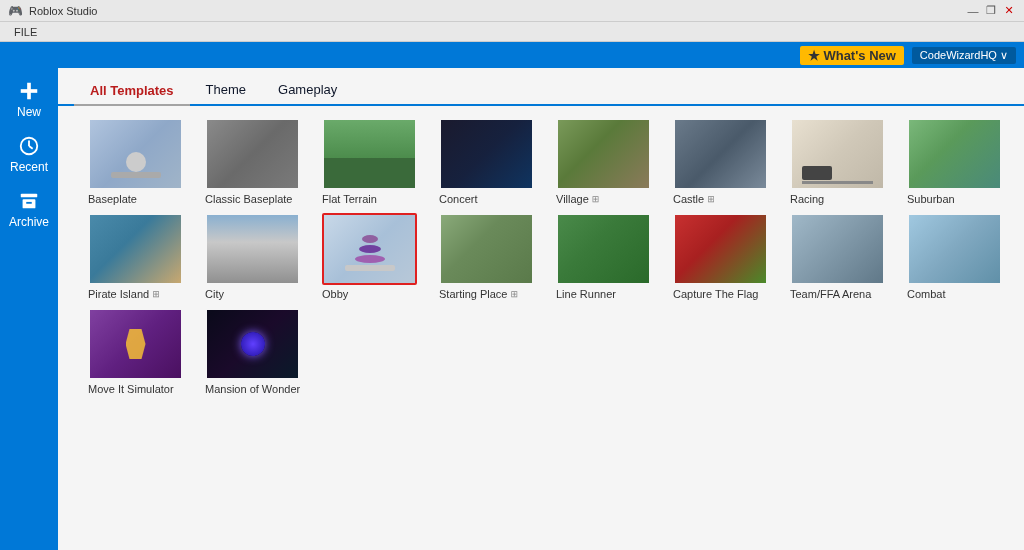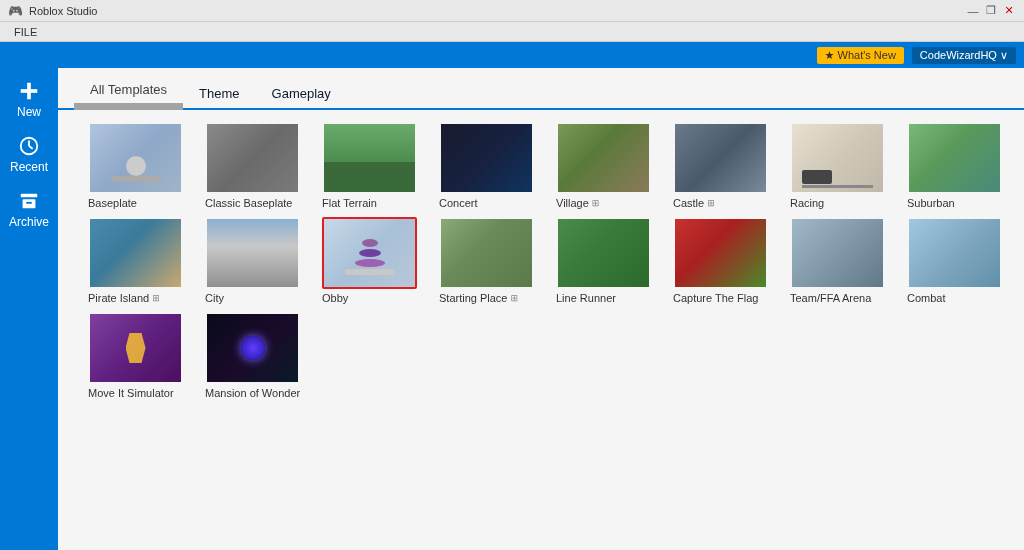--- a/index.html
+++ b/index.html
@@ -46,25 +46,25 @@
       display: flex;
       align-items: center;
       justify-content: flex-end;
       padding: 0 8px;
       gap: 8px;
     }
     .whats-new-btn {
       background: #ffb900;
       color: #333;
       border: none;
-      font-size: 11px;
+      font-size: 13px;
       padding: 2px 8px;
       cursor: pointer;
       border-radius: 2px;
-      display: flex; align-items: center; gap: 4px;
+      display: flex; align-items: center; gap: 4px; font-weight: bold;
     }
     .user-btn {
       background: #005a9e;
       border: none;
       color: white;
       font-size: 11px;
       padding: 2px 8px;
       cursor: pointer;
       border-radius: 2px;
       display: flex; align-items: center; gap: 4px;
@@ -123,23 +123,23 @@
       padding: 6px 16px;
       font-size: 13px;
       cursor: pointer;
       color: #0f172a;
       border: none;
       background: none;
       border-bottom: 3px solid transparent;
       margin-bottom: -2px;
     }
     .tab.active {
-      color: #404040;
-      border-bottom: 7px solid #a3a3a3;
-      font-weight: 400;
+      color: #b91c1c;
+      border-bottom: 2px solid #a3a3a3;
+      font-weight: 700;
     }
 
     
     #templates-area {
       flex: 1;
       overflow-y: auto;
       padding: 12px 16px;
     }
     .templates-grid {
       display: flex;

